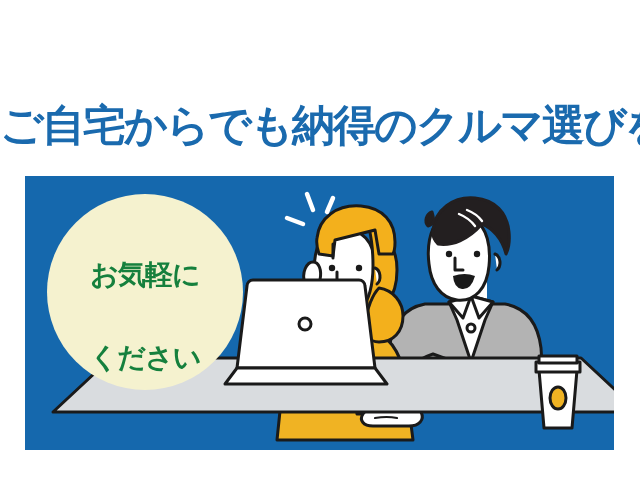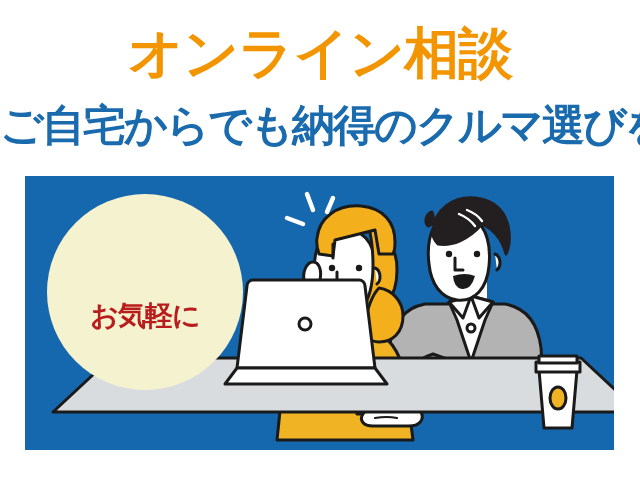--- a/index.html
+++ b/index.html
@@ -41,33 +41,32 @@
     position:absolute; left:22px; top:18px;
     width:196px; height:196px;
     background:#F5F2CF;
     border-radius:50%;
     display:flex; flex-direction:column;
     align-items:center; justify-content:center;
     gap:2px;
   }
   .bubble .bline {
     font-size:28px; font-weight:bold;
-    color:#b91c1c; line-height:1.18;
+    color:#15803d; line-height:1.18;
     letter-spacing:-1px; white-space:nowrap;margin-top:48px;
   }
 
   
   #art { position:absolute; left:0; top:0; width:589px; height:274px; }
 </style>
 </head>
 <body>
 
 <div id="banner">
 
-  <div class="headline">オンライン相談</div>
 
   <div class="subhead">ご自宅からでも納得のクルマ選びを</div>
 
   <div id="panel">
 
     <svg id="art" viewBox="0 0 589 274">
       <defs>
         <clipPath id="panelClip">
             <rect x="0" y="0" width="589" height="274"></rect>
           </clipPath>
@@ -183,16 +182,17 @@
           <path d="M511 186 h44 v10 h-44 z" fill="#FFFFFF"></path>
           <path d="M514 180 h38 v7 h-38 z" fill="#FFFFFF"></path>
           <ellipse cx="533" cy="222" rx="8" ry="11" fill="#F0B323"></ellipse>
         </g>
 
       </g>
     </svg>
 
     <div class="bubble">
       <div class="bline">お気軽に</div>
+      <div class="bline">ください</div>
     </div>
 
   </div>
 </div>
 
 </body></html>

